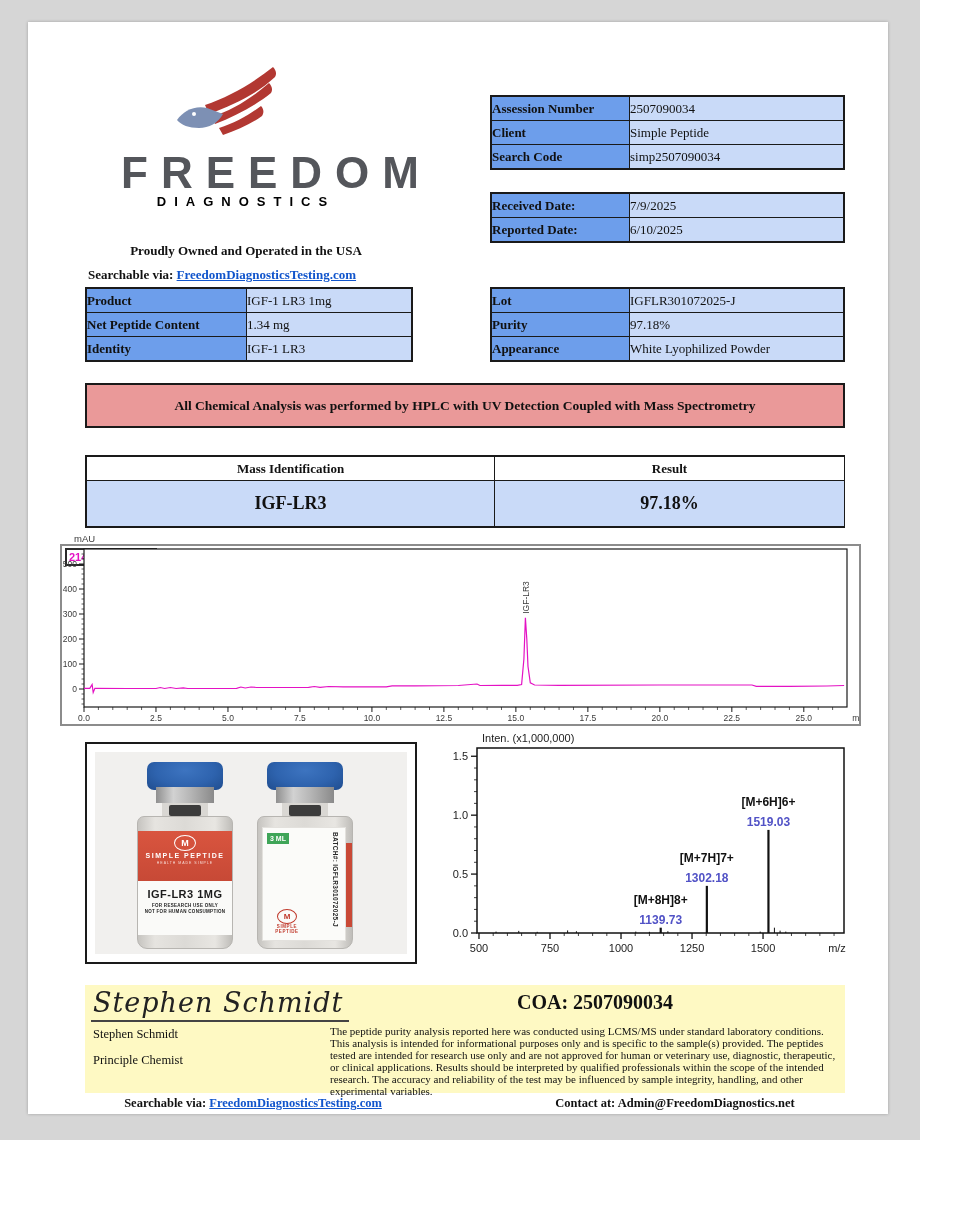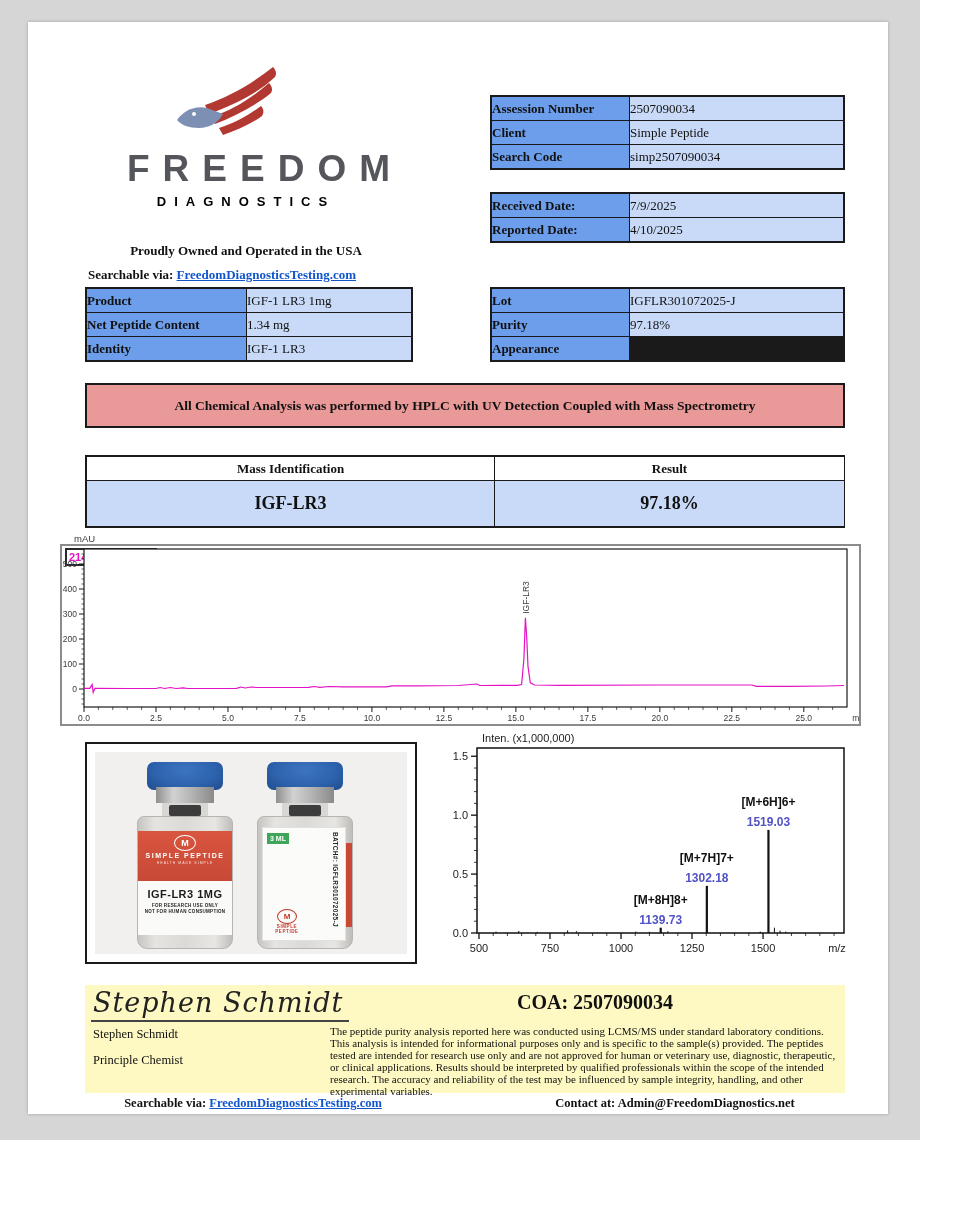--- a/index.html
+++ b/index.html
@@ -5,22 +5,22 @@
   html,body{margin:0;padding:0;}
   body{
     width:966px;height:1228px;position:relative;background:#ffffff;
     font-family:"Liberation Serif", serif;color:#111;overflow:hidden;
   }
   .backdrop{position:absolute;left:0;top:0;width:920px;height:1140px;background:#d6d6d6;}
   .page{position:absolute;left:28px;top:22px;width:860px;height:1092px;background:#ffffff;box-shadow:0 0 3px rgba(0,0,0,.25);}
   .abs{position:absolute;}
 
   
-  .brand-name{position:absolute;left:99px;top:126px;width:272px;text-align:center;
-    font-family:"Liberation Sans", sans-serif;font-weight:bold;font-size:37px;letter-spacing:13px;color:#54565b;white-space:nowrap;}
+  .brand-name{position:absolute;left:93px;top:126px;width:272px;text-align:center;
+    font-family:"Liberation Sans", sans-serif;font-weight:bold;font-size:44px;letter-spacing:13px;color:#54565b;white-space:nowrap;}
   .brand-sub{position:absolute;left:82px;top:172px;width:272px;text-align:center;
     font-family:"Liberation Sans", sans-serif;font-weight:bold;font-size:13px;letter-spacing:8px;color:#000000;white-space:nowrap;}
   .tagline{position:absolute;left:40px;top:221px;width:356px;text-align:center;font-weight:bold;font-size:13px;}
   .searchable{position:absolute;left:60px;top:245px;font-weight:bold;font-size:13px;white-space:nowrap;}
   a.lnk{color:#1155cc;text-decoration:underline;cursor:pointer;}
 
   .doc-title{position:absolute;left:440px;top:31px;width:398px;text-align:center;font-weight:bold;font-size:28px;}
 
   
   .tbl{position:absolute;display:grid;border:2px solid #1a1a1a;background:#1a1a1a;grid-gap:1px;}
@@ -116,38 +116,39 @@
     <div class="c lab">Client</div>
     <div class="c val">Simple Peptide</div>
     <div class="c lab">Search Code</div>
     <div class="c val">simp2507090034</div>
   </div>
 
   <div class="tbl" style="left:462px;top:170px;width:351px;grid-template-columns:137px 1fr;">
     <div class="c lab">Received Date:</div>
     <div class="c val">7/9/2025</div>
     <div class="c lab">Reported Date:</div>
-    <div class="c val">4/10/2025</div>
+    <div class="c val">6/10/2025</div>
   </div>
 
   <div class="tbl" style="left:57px;top:265px;width:324px;grid-template-columns:159px 1fr;">
     <div class="c lab">Product</div>
     <div class="c val">IGF-1 LR3 1mg</div>
     <div class="c lab">Net Peptide Content</div>
     <div class="c val">1.34 mg</div>
     <div class="c lab">Identity</div>
     <div class="c val">IGF-1 LR3</div>
   </div>
 
   <div class="tbl" style="left:462px;top:265px;width:351px;grid-template-columns:137px 1fr;">
     <div class="c lab">Lot</div>
     <div class="c val">IGFLR301072025-J</div>
     <div class="c lab">Purity</div>
     <div class="c val">97.18%</div>
     <div class="c lab">Appearance</div>
+    <div class="c val">White Lyophilized Powder</div>
   </div>
 
   <div class="banner">All Chemical Analysis was performed by HPLC with UV Detection Coupled with Mass Spectrometry</div>
 
   <div class="result-tbl">
     <div class="h">Mass Identification</div>
     <div class="h">Result</div>
     <div class="v">IGF-LR3</div>
     <div class="v">97.18%</div>
   </div>

